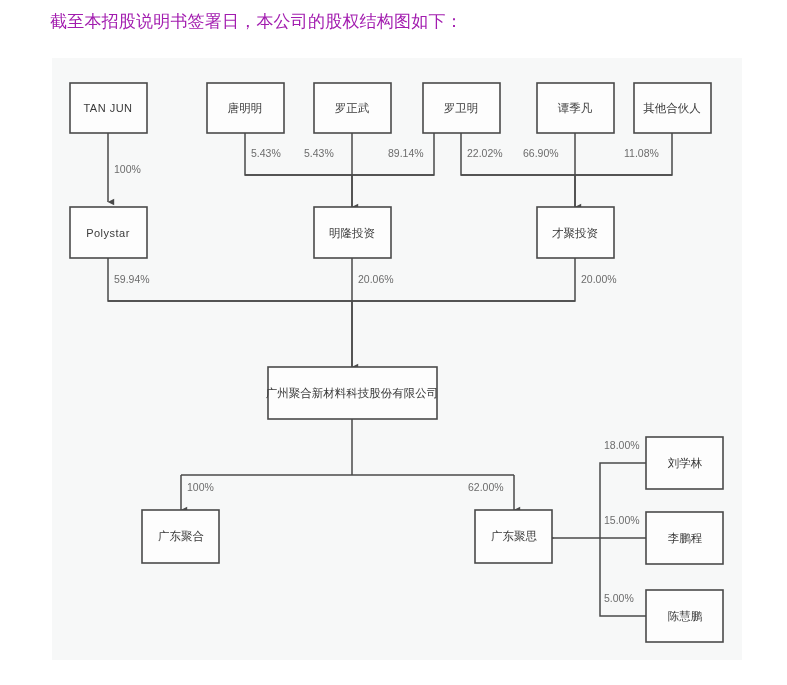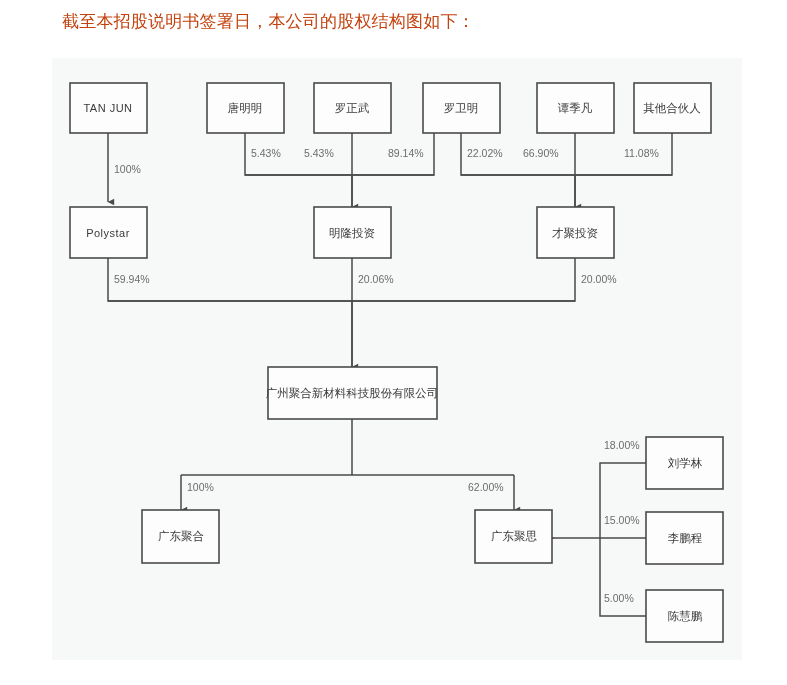--- a/index.html
+++ b/index.html
@@ -8,25 +8,25 @@
     background: #ffffff;
     width: 787px;
     height: 685px;
     overflow: hidden;
   }
   body {
     font-family: "Liberation Sans", "DejaVu Sans", sans-serif;
   }
   #page-title {
     position: absolute;
-    left: 62px;
+    left: 50px;
     top: 10px;
     font-family: "Liberation Serif", "DejaVu Serif", serif;
     font-size: 17px;
-    color: #c2410c;
+    color: #a21caf;
     letter-spacing: 0.2px;
     white-space: nowrap;
   }
   #diagram-panel {
     position: absolute;
     left: 52px;
     top: 58px;
     width: 690px;
     height: 602px;
     background: #f7f8f8;

